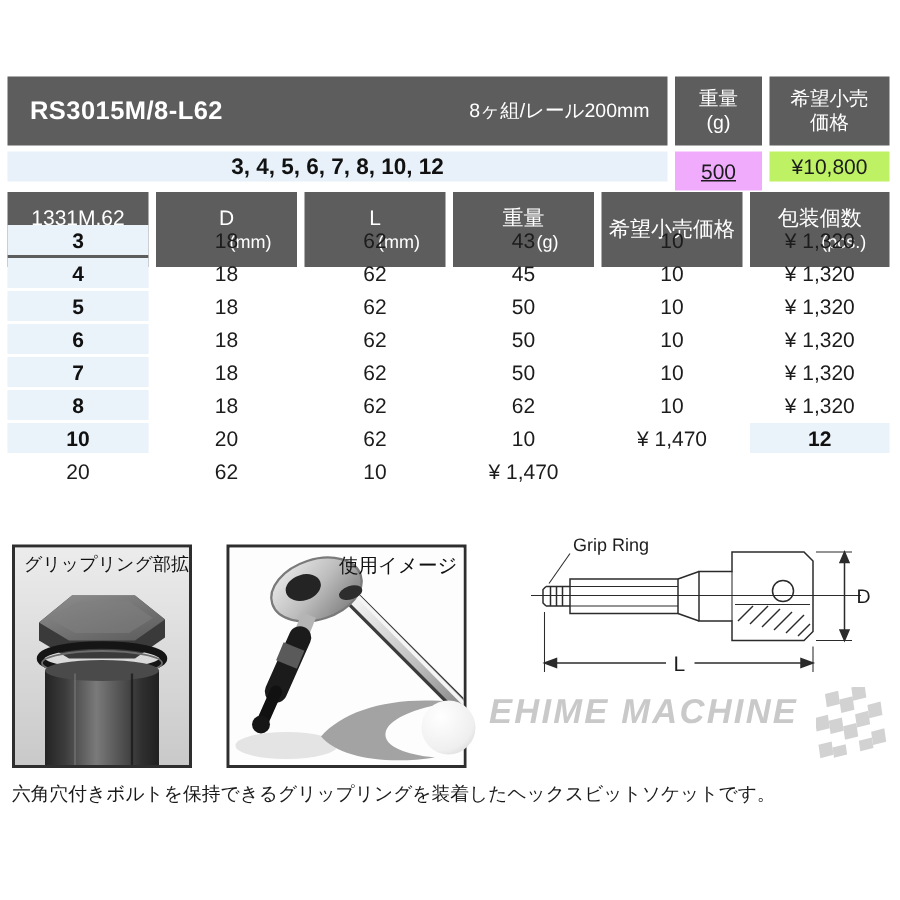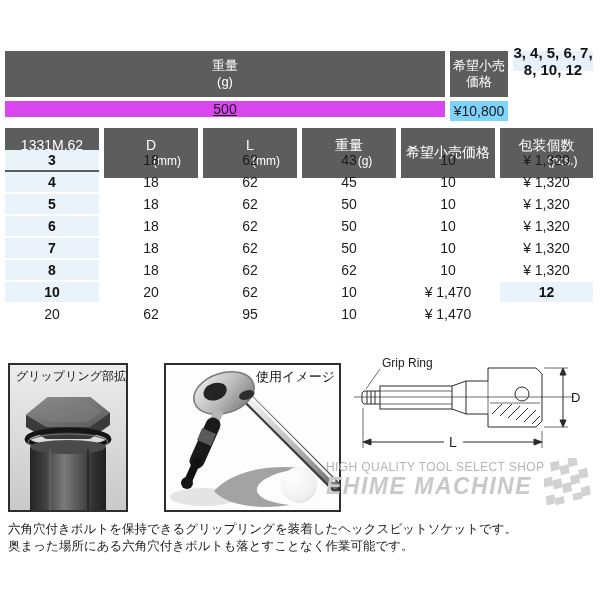--- a/index.html
+++ b/index.html
@@ -9,37 +9,37 @@
   
   .sumtable { position:absolute; left:5px; top:51px; width:588px;
     display:grid; grid-template-columns:440px 58px 80px; gap:4px 5px; }
   .cell { display:flex; align-items:center; justify-content:center; text-align:center; }
   .hdr { background:#5d5d5d; color:#fff; }
   .sum-main { height:46px; justify-content:space-between; padding:0 12px 0 15px; }
   .model { font-size:17px; font-weight:600; letter-spacing:.3px; }
   .setinfo { font-size:13px; }
   .hdr-2l { height:46px; flex-direction:column; font-size:13px; line-height:1.2; }
   .sum-sizes { height:20px; background:#e8f1fa; font-size:15px; font-weight:bold; color:#111; }
-  .sum-weight { height:16px; background:#d946ef; font-size:14px;text-decoration:underline; }
-  .sum-price { height:20px; background:#7dd3fc; font-size:14px; }
+  .sum-weight { height:26px; background:#f0abfc; font-size:14px;text-decoration:underline; }
+  .sum-price { height:20px; background:#bef264; font-size:14px; }
 
   
   .spectable { position:absolute; left:5px; top:128px; width:588px;
     display:grid; grid-template-columns:94px 94px 94px 94px 94px 93px;
     grid-auto-rows:20px; gap:2px 5px; }
   .spectable .colhdr { height:50px; background:#5d5d5d; color:#fff; flex-direction:column; font-size:14px; line-height:1.25; }
   .colhdr .sub { font-size:12px;margin-left:32px; }
   .colhdr .sub:empty { display:none; }
   .d-size { background:#eaf2fa; font-weight:bold; font-size:14px; color:#111; }
   .d-val  { font-size:14px; }
 
   
   .photobox { position:absolute; border:2px solid #2e2e2e; background:#fff; overflow:hidden; }
   .box1 { left:8px; top:363px; width:120px; height:149px; }
-  .box2 { left:164px; top:363px; width:177px; height:149px; }
+  .box2 { left:151px; top:363px; width:160px; height:149px; }
   .photobox svg { position:absolute; left:0; top:0; }
   .photolabel { position:absolute; top:3px; font-size:12px; color:#111; z-index:2; white-space:nowrap; }
   .box1 .photolabel { left:6px; }
   .box2 .photolabel { right:4px; font-size:13px; }
 
   .diagram { position:absolute; left:350px; top:356px; width:245px; height:102px; }
 
   
   .wm { position:absolute; z-index:5; }
   .wm-swoosh { left:212px; top:460px; }
@@ -50,20 +50,24 @@
 
   
   .desc { position:absolute; left:8px; top:521px; width:586px; font-size:12.5px; line-height:17px; color:#1a1a1a; }
 </style>
 </head>
 <body>
 
 <div class="page">
 
   <div class="sumtable">
+    <div class="cell hdr sum-main">
+      <span class="model">RS3015M/8-L62</span>
+      <span class="setinfo">8ヶ組/レール200mm</span>
+    </div>
     <div class="cell hdr hdr-2l">
       <span>重量</span>
       <span>(g)</span>
     </div>
     <div class="cell hdr hdr-2l">
       <span>希望小売</span>
       <span>価格</span>
     </div>
     <div class="cell sum-sizes">3, 4, 5, 6, 7, 8, 10, 12</div>
     <div class="cell sum-weight">500</div>
@@ -139,21 +143,20 @@
 
     <div class="cell d-size rowA">10</div>
     <div class="cell d-val rowA">20</div>
     <div class="cell d-val rowA">62</div>
     <div class="cell d-val rowA">10</div>
     <div class="cell d-val rowA">¥ 1,470</div>
 
     <div class="cell d-size rowB">12</div>
     <div class="cell d-val rowB">20</div>
     <div class="cell d-val rowB">62</div>
-    <div class="cell d-val rowB">95</div>
     <div class="cell d-val rowB">10</div>
     <div class="cell d-val rowB">¥ 1,470</div>
   </div>
 
   <div class="photobox box1">
     <div class="photolabel">グリップリング部拡大</div>
     <svg width="116" height="145" viewBox="0 0 116 145">
       <defs>
         <linearGradient id="pbg" x1="0" y1="0" x2="0" y2="1">
           <stop offset="0" stop-color="#ececec"></stop>
@@ -268,21 +271,20 @@
       <radialGradient id="ball" cx="0.35" cy="0.3" r="0.9">
         <stop offset="0" stop-color="#ffffff"></stop>
           <stop offset="0.7" stop-color="#efefef"></stop>
           <stop offset="1" stop-color="#cfcfcf"></stop>
       </radialGradient>
     </defs>
     <path d="M2,31 C18,13 50,4 90,8 C63,12 46,20 45,29 C44,37 57,43 78,45 C45,50 14,45 2,31 Z" fill="#a3a3a3"></path>
     <circle cx="87" cy="25" r="18" fill="url(#ball)"></circle>
   </svg>
   <div class="wm wm-text">
-    <div class="wm-tag">HIGH QUALITY TOOL SELECT SHOP</div>
     <div class="wm-brand">EHIME MACHINE</div>
   </div>
   <svg class="wm wm-flag" width="52" height="50" viewBox="0 0 52 50">
     <g transform="rotate(-8 26 25) skewY(-6)" fill="#d2d2d2">
       <g transform="translate(0,8)">
           <rect x="0" y="9" width="9" height="9"></rect>
           <rect x="0" y="27" width="9" height="9"></rect>
         </g>
       <g transform="translate(9,3)">
           <rect x="0" y="0" width="9" height="9"></rect>
@@ -300,16 +302,15 @@
         </g>
       <g transform="translate(36,8)">
           <rect x="0" y="9" width="9" height="9"></rect>
           <rect x="0" y="27" width="9" height="9"></rect>
         </g>
     </g>
   </svg>
 
   <div class="desc">
     <div>六角穴付きボルトを保持できるグリップリングを装着したヘックスビットソケットです。</div>
-    <div>奥まった場所にある六角穴付きボルトも落とすことなく作業可能です。</div>
   </div>
 
 </div>
 
 </body></html>

